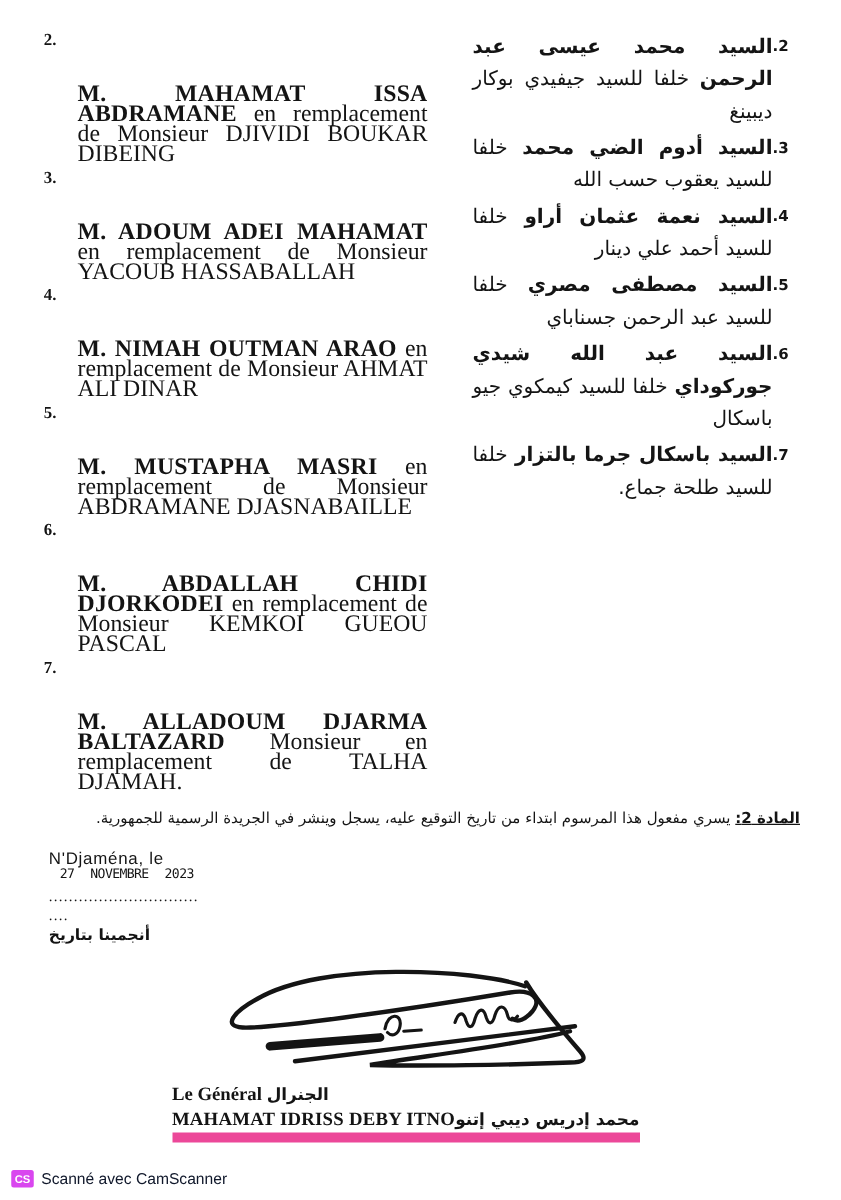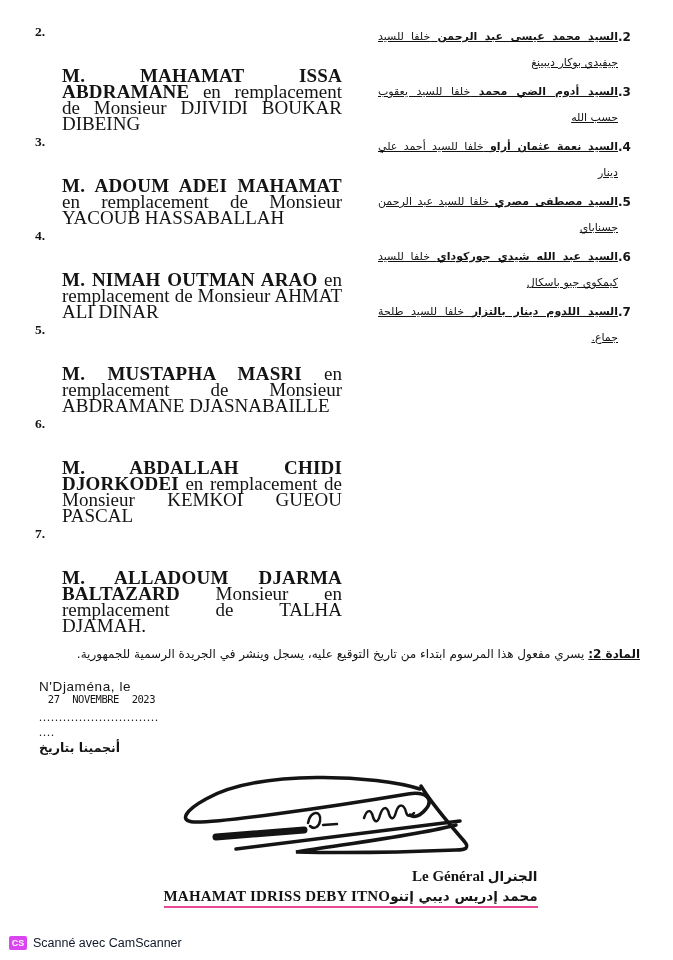--- a/index.html
+++ b/index.html
@@ -16,21 +16,21 @@
 
   .fr-item { display:flex; margin-bottom:2px; }
   .fr-num { width:27px; flex-shrink:0; font-weight:bold; font-size:13.5px; line-height:16px; }
   .fr-body { flex:1; font-size:19px; line-height:16px; text-align:justify; text-align-last:left;margin-top:44px; }
   .fr-body b { letter-spacing:0.2px; }
 
   .ar-item { display:flex; direction:rtl; margin-bottom:3px;
              font-family:"DejaVu Sans", sans-serif; }
   .ar-num { width:22px; flex-shrink:0; direction:ltr; text-align:left;
             font-weight:bold; font-size:12px; line-height:26px; }
-  .ar-body { flex:1; font-size:11px; line-height:26px; text-align:justify; text-align-last:right;text-decoration:underline; }
+  .ar-body { flex:1; font-size:16px; line-height:26px; text-align:justify; text-align-last:right; }
   .ar-body b { font-weight:700; }
   .ar-body span { font-weight:400; }
 
   
   .article-row { margin-top:8px; }
   .article-fr { width:307px; flex-shrink:0; font-size:13.5px; line-height:17px;
                 text-align:justify; text-align-last:left; }
   .article-ar { flex:1; direction:rtl; font-family:"DejaVu Sans", sans-serif;
                 font-size:12px; line-height:20px; text-align:justify; text-align-last:right; }
   .u { text-decoration:underline; }
@@ -40,25 +40,25 @@
               padding-right:44px; font-size:14px;flex-direction:column; }
   .place-fr { font-family:"Liberation Sans", sans-serif; letter-spacing:0.6px; font-size:13.5px; }
   .dots { font-size:12px; letter-spacing:1px; position:relative; white-space:nowrap; }
   .stamp { position:absolute; left:52%; transform:translateX(-50%); bottom:20px;
            font-family:"DejaVu Sans Mono", monospace; font-size:10.5px; word-spacing:7px;
            white-space:nowrap; letter-spacing:-0.5px; }
   .dots2 { font-size:12px; letter-spacing:1px; margin:0 2px 0 4px; }
   .place-ar { font-family:"DejaVu Sans", sans-serif; font-weight:bold; font-size:12.5px; }
 
   
-  .sig-block { margin:18px auto 0 auto; width:400px; text-align:right; }
+  .sig-block { margin:18px auto 0 auto; width:400px; text-align:left; }
   .sig-svg { display:block; margin:0 auto; }
   .sig-title { font-size:15px; font-weight:bold; margin-top:0px; }
   .sig-title .ar, .sig-name .ar { font-family:"DejaVu Sans", sans-serif; font-size:13.5px; font-weight:bold; }
-  .sig-name { margin-top:3px; display:inline-block; border-bottom:2px solid #ec4899;
+  .sig-name { margin-top:3px; display:inline-block; border-bottom:8px solid #ec4899;
               padding-bottom:1px; font-size:15px; font-weight:bold; letter-spacing:0.2px; }
 
   
   .watermark { position:absolute; left:9px; bottom:10px; display:flex; align-items:center; gap:6px; }
   .cs-badge { width:18px; height:14px; background:#d946ef; border-radius:2px; color:#ffffff;
               font-family:"Liberation Sans", sans-serif; font-weight:bold; font-size:9px;
               display:flex; align-items:center; justify-content:center; }
   .wm-text { font-family:"Liberation Sans", sans-serif; font-size:12.5px; color:#0f172a; }
 </style>
 </head>
@@ -113,21 +113,21 @@
         <div class="ar-item">
           <span class="ar-num">.5</span>
           <p class="ar-body"><b>السيد مصطفى مصري</b> <span>خلفا للسيد عبد الرحمن جسناباي</span></p>
         </div>
         <div class="ar-item">
           <span class="ar-num">.6</span>
           <p class="ar-body"><b>السيد عبد الله شيدي جوركوداي</b> <span>خلفا للسيد كيمكوي جيو باسكال</span></p>
         </div>
         <div class="ar-item">
           <span class="ar-num">.7</span>
-          <p class="ar-body"><b>السيد اللدوم دينار بالتزار</b> <span>خلفا للسيد طلحة جماع.</span></p>
+          <p class="ar-body"><b>السيد باسكال جرما بالتزار</b> <span>خلفا للسيد طلحة جماع.</span></p>
         </div>
 
       </div>
     </div>
 
     <div class="two-col article-row">
       <p class="article-ar"><b class="u">المادة 2:</b> <span>يسري مفعول هذا المرسوم ابتداء من تاريخ التوقيع عليه، يسجل وينشر في الجريدة الرسمية للجمهورية.</span></p>
     </div>
 
     <div class="dateline">

